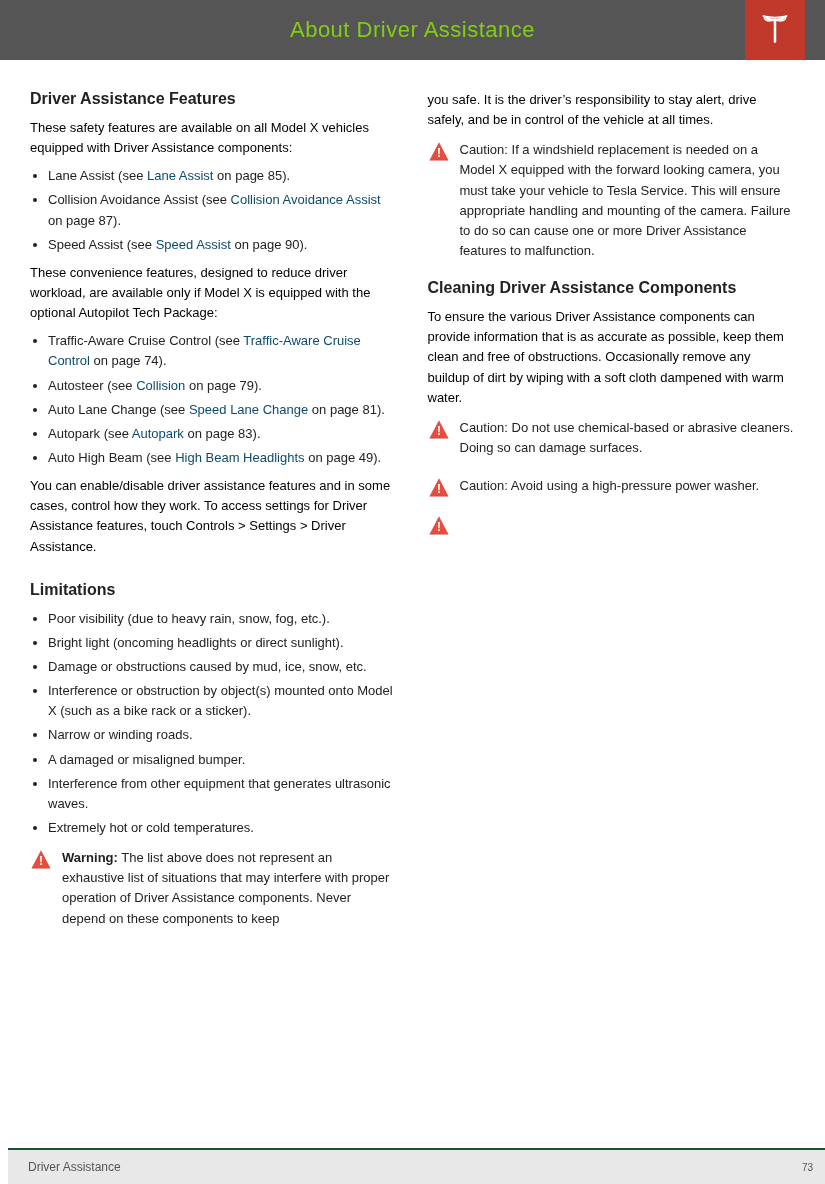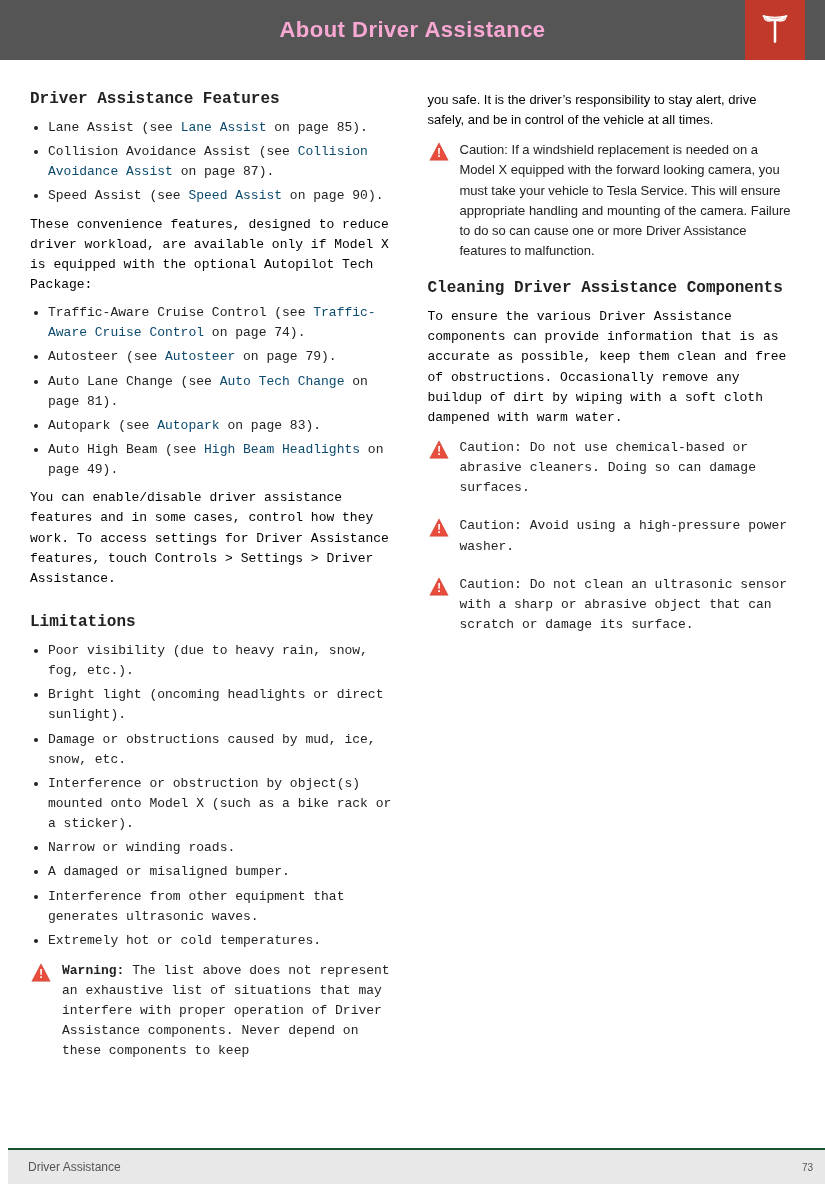--- a/index.html
+++ b/index.html
@@ -16,23 +16,23 @@
     
     .header {
       background: #555;
       display: flex;
       align-items: center;
       justify-content: space-between;
       padding: 0 20px;
       height: 60px;
     }
     .header-title {
-      color: #f9a8d4;
+      color: #84cc16;
       font-size: 22px;
-      font-weight: 700;
+      font-weight: 400;
       letter-spacing: 0.5px;
       flex: 1;
       text-align: center;
     }
     .tesla-logo {
       width: 60px;
       height: 60px;
       background: #c0392b;
       display: flex;
       align-items: center;
@@ -81,21 +81,20 @@
       margin-bottom: 4px;
       color: #222;
     }
     a {
       color: #0c4a6e;
       text-decoration: none;
     }
 
     .section {
       margin-bottom: 24px;
-      font-family: Liberation Mono, monospace;
     }
 
     
     .caution-box {
       display: flex;
       gap: 10px;
       margin: 10px 0;
       align-items: flex-start;
     }
     .caution-icon {
@@ -163,30 +162,31 @@
     </svg>
   </div>
 </div>
 
 <div class="content">
 
   <div class="left-col">
 
     <div class="section">
       <h2>Driver Assistance Features</h2>
+      <p>These safety features are available on all Model X vehicles equipped with Driver Assistance components:</p>
       <ul>
         <li>Lane Assist (see <a href="#">Lane Assist</a> on page 85).</li>
         <li>Collision Avoidance Assist (see <a href="#">Collision Avoidance Assist</a> on page 87).</li>
         <li>Speed Assist (see <a href="#">Speed Assist</a> on page 90).</li>
       </ul>
       <p>These convenience features, designed to reduce driver workload, are available only if Model X is equipped with the optional Autopilot Tech Package:</p>
       <ul>
         <li>Traffic-Aware Cruise Control (see <a href="#">Traffic-Aware Cruise Control</a> on page 74).</li>
-        <li>Autosteer (see <a href="#">Autosteer</a> on page 79).</li>
-        <li>Auto Lane Change (see <a href="#">Auto Tech Change</a> on page 81).</li>
+        <li>Autosteer (see <a href="#">Collision</a> on page 79).</li>
+        <li>Auto Lane Change (see <a href="#">Speed Lane Change</a> on page 81).</li>
         <li>Autopark (see <a href="#">Autopark</a> on page 83).</li>
         <li>Auto High Beam (see <a href="#">High Beam Headlights</a> on page 49).</li>
       </ul>
       <p>You can enable/disable driver assistance features and in some cases, control how they work. To access settings for Driver Assistance features, touch Controls &gt; Settings &gt; Driver Assistance.</p>
     </div>
 
     <div class="section">
       <h2>Limitations</h2>
       <ul>
         <li>Poor visibility (due to heavy rain, snow, fog, etc.).</li>
@@ -239,21 +239,20 @@
           <text x="12" y="17.5" text-anchor="middle" font-size="13" font-weight="bold" fill="white">!</text>
         </svg>
         <p class="caution-text">Caution: Avoid using a high-pressure power washer.</p>
       </div>
 
       <div class="caution-box">
         <svg class="caution-icon" viewBox="0 0 24 24" xmlns="http://www.w3.org/2000/svg">
           <polygon points="12,2 22,21 2,21" fill="#e74c3c" stroke="#c0392b" stroke-width="0.5"></polygon>
           <text x="12" y="17.5" text-anchor="middle" font-size="13" font-weight="bold" fill="white">!</text>
         </svg>
-        <p class="caution-text">Caution: Do not clean an ultrasonic sensor with a sharp or abrasive object that can scratch or damage its surface.</p>
       </div>
     </div>
 
   </div>
 </div>
 
 <div class="footer">
   <span class="footer-left">Driver Assistance</span>
   <span class="footer-right">73</span>
 </div>

